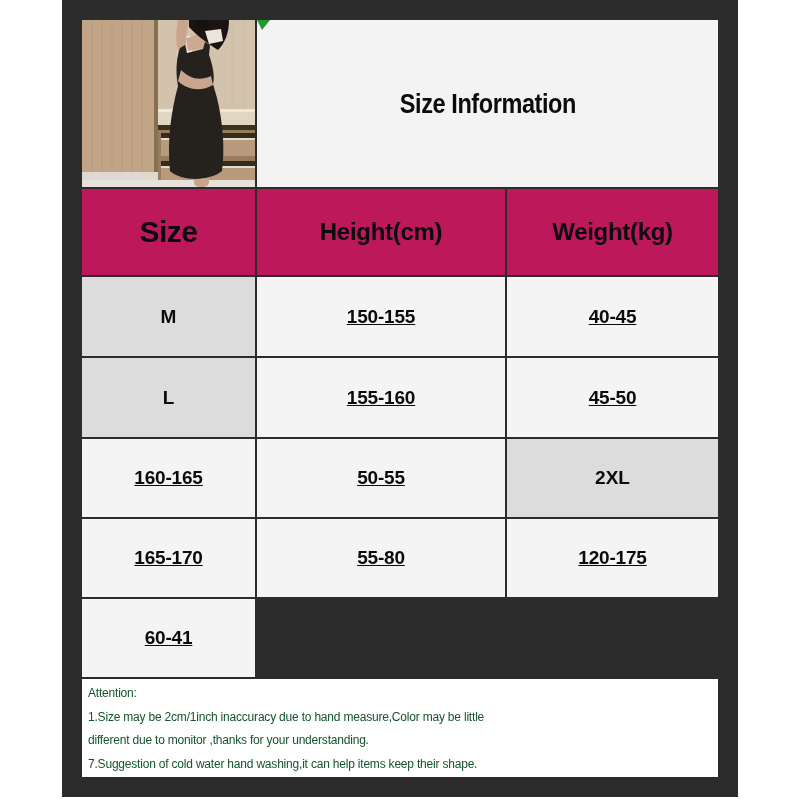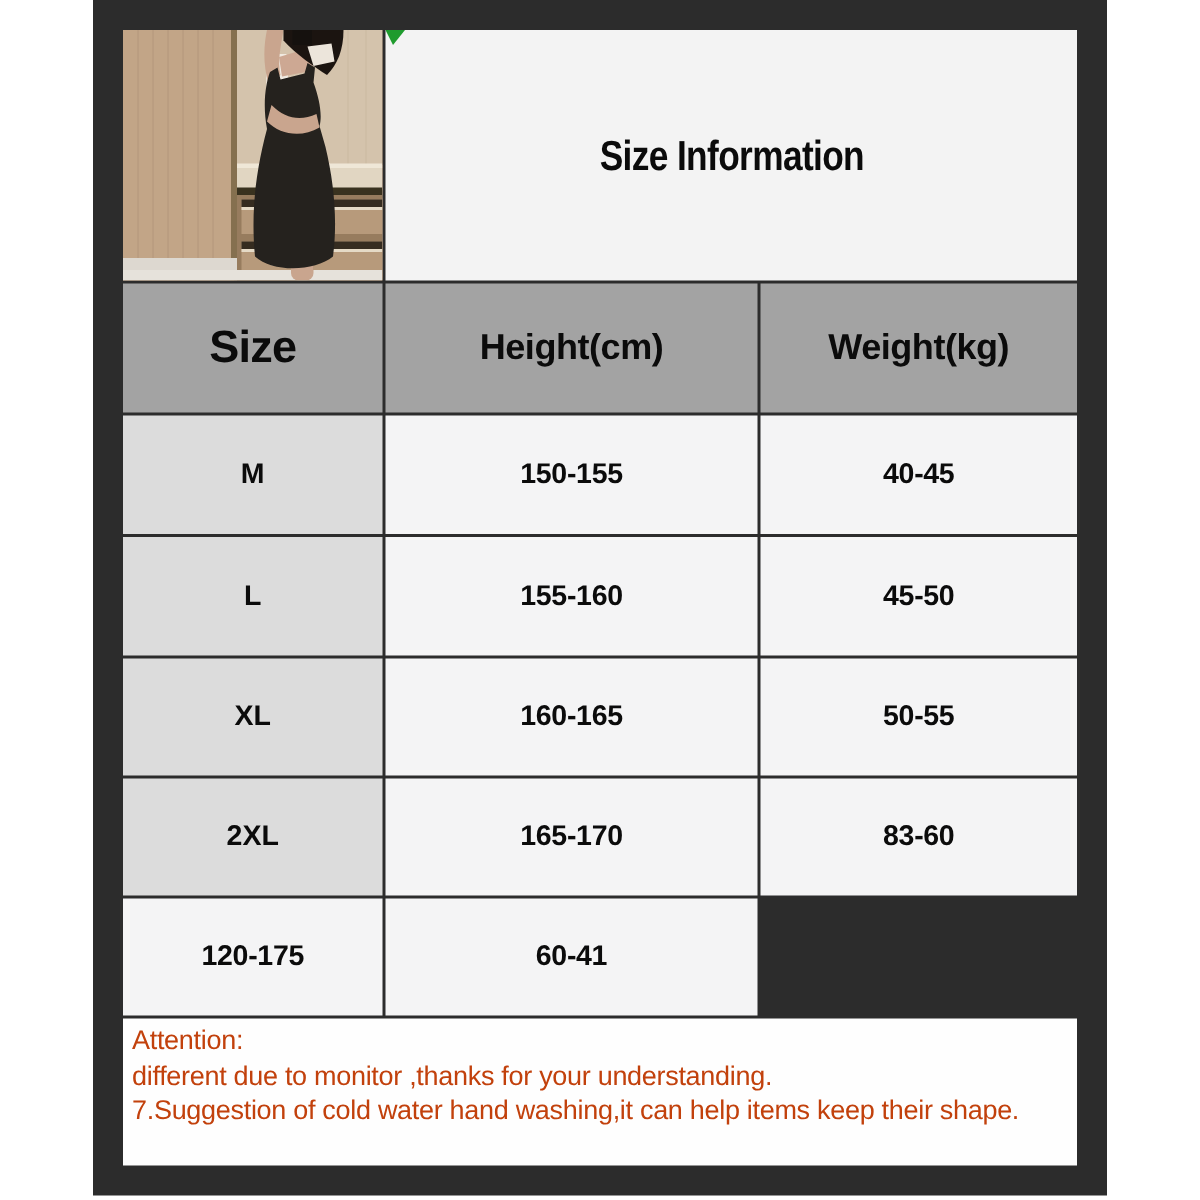--- a/index.html
+++ b/index.html
@@ -21,31 +21,31 @@
   .title-cell{grid-column:2/4;grid-row:1;background:#f3f3f3;position:relative;}
   .panel-title{
     font-size:28px;font-weight:bold;letter-spacing:-0.5px;
     transform:scaleX(0.84);transform-origin:center;white-space:nowrap;
   }
   .corner-marker{
     position:absolute;left:0;top:0;width:0;height:0;
     border-left:5px solid transparent;border-right:8px solid transparent;
     border-top:10px solid #1f9b2e;
   }
-  .hdr{background:#a3a3a3;font-weight:bold;}
+  .hdr{background:#be185d;font-weight:bold;}
   .hdr-size{font-size:30px;letter-spacing:-0.5px;}
   .hdr-col{font-size:24px;letter-spacing:-0.3px;}
   .row-label{background:#dcdcdc;font-weight:bold;font-size:19px;}
-  .data-cell{background:#f4f4f5;font-weight:bold;font-size:19px;letter-spacing:-0.2px;}
+  .data-cell{background:#f4f4f5;font-weight:bold;font-size:19px;letter-spacing:-0.2px;text-decoration:underline;}
   .attention-cell{
     grid-column:1/4;background:#fefefe;display:block;
     padding:3px 8px 0 6px;text-align:left;
   }
   .attention-line{
-    font-size:18px;line-height:23.5px;white-space:nowrap;letter-spacing:-0.2px;color:#c2410c;
+    font-size:12px;line-height:23.5px;white-space:nowrap;letter-spacing:-0.2px;color:#14532d;
   }
 </style>
 </head>
 <body>
 
 <div class="page">
   <div class="size-panel">
 
     <div class="cell photo-cell">
       <svg viewBox="0 0 173 167" preserveAspectRatio="none">
@@ -113,31 +113,31 @@
     <div class="cell hdr hdr-col">Weight(kg)</div>
 
     <div class="cell row-label">M</div>
     <div class="cell data-cell">150-155</div>
     <div class="cell data-cell">40-45</div>
 
     <div class="cell row-label">L</div>
     <div class="cell data-cell">155-160</div>
     <div class="cell data-cell">45-50</div>
 
-    <div class="cell row-label">XL</div>
     <div class="cell data-cell">160-165</div>
     <div class="cell data-cell">50-55</div>
 
     <div class="cell row-label">2XL</div>
     <div class="cell data-cell">165-170</div>
-    <div class="cell data-cell">83-60</div>
+    <div class="cell data-cell">55-80</div>
 
     <div class="cell data-cell">120-175</div>
     <div class="cell data-cell">60-41</div>
 
     <div class="cell attention-cell">
       <div class="attention-line">Attention:</div>
+      <div class="attention-line">1.Size may be 2cm/1inch inaccuracy due to hand measure,Color may be little</div>
       <div class="attention-line">different due to monitor ,thanks for your understanding.</div>
       <div class="attention-line">7.Suggestion of cold water hand washing,it can help items keep their shape.</div>
     </div>
 
   </div>
 </div>
 
 </body></html>

